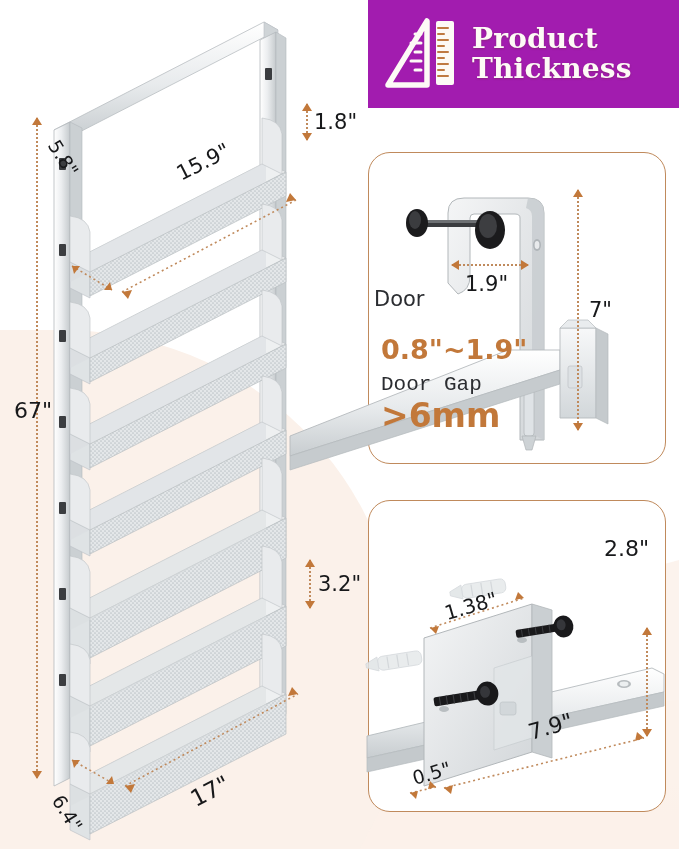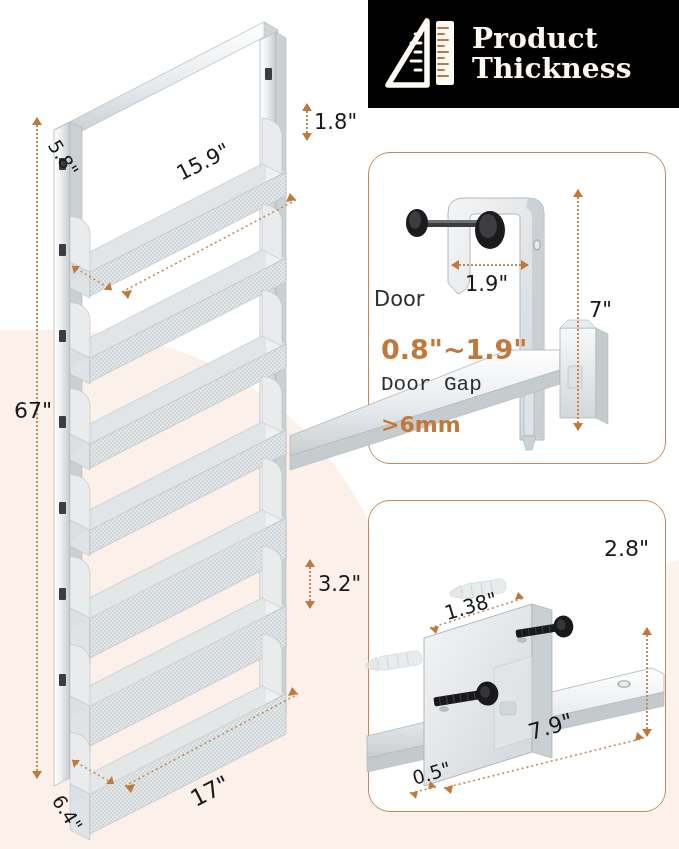--- a/index.html
+++ b/index.html
@@ -19,21 +19,21 @@
     border-top-right-radius:340px 330px;
   }
   .bg-white-mask {
     position:absolute; left:0; top:0; width:679px; height:849px;
     background:transparent;
   }
 
   
   .banner {
     position:absolute; left:368px; top:0; width:311px; height:108px;
-    background:#000000;
+    background:#a21caf;
     display:flex; align-items:center; gap:12px; padding-left:14px;
   }
   .banner-icon { width:78px; height:78px; flex:0 0 auto; }
   .banner-title {
     color:#fdfaf6;
     font-family:"DejaVu Serif", serif;
     font-weight:bold;
     font-size:28px;
     line-height:1.08;
     letter-spacing:0.2px;
@@ -359,21 +359,21 @@
   <div class="dimline" style="left:571px; top:190px; width:14px; height:240px;">
     <div class="ln-v"></div>
     <div class="ar up"></div>
     <div class="ar down"></div>
   </div>
   <div class="dim" style="left:589px; top:298px;">7"</div>
 
   <div class="label-dark" style="left:374px; top:288px;">Door</div>
   <div class="label-orange" style="left:381px; top:334px; font-size:27px;">0.8"~1.9"</div>
   <div class="label-dark" style="left:381px; top:373px;font-family:Liberation Mono, monospace;">Door Gap</div>
-  <div class="label-orange" style="left:381px; top:412px; font-size:22px;">&gt;6mm</div>
+  <div class="label-orange" style="left:381px; top:396px; font-size:33px;">&gt;6mm</div>
 
   <div class="panel" id="panel-wall"></div>
 
   <svg style="position:absolute;left:372px;top:506px;" width="292" height="300" viewBox="0 0 292 300">
 
     <polygon points="-5,230 280,162 292,168 292,186 -5,252" fill="url(#metalH)" stroke="#b6bbbe" stroke-width="0.9"></polygon>
     <polygon points="-5,252 292,186 292,200 -5,266" fill="#c4c9cc" stroke="#b6bbbe" stroke-width="0.7"></polygon>
     <ellipse cx="252" cy="178" rx="7" ry="4" fill="#b7bcbf"></ellipse>
     <ellipse cx="252" cy="178" rx="4.5" ry="2.4" fill="#eceff0"></ellipse>
 

